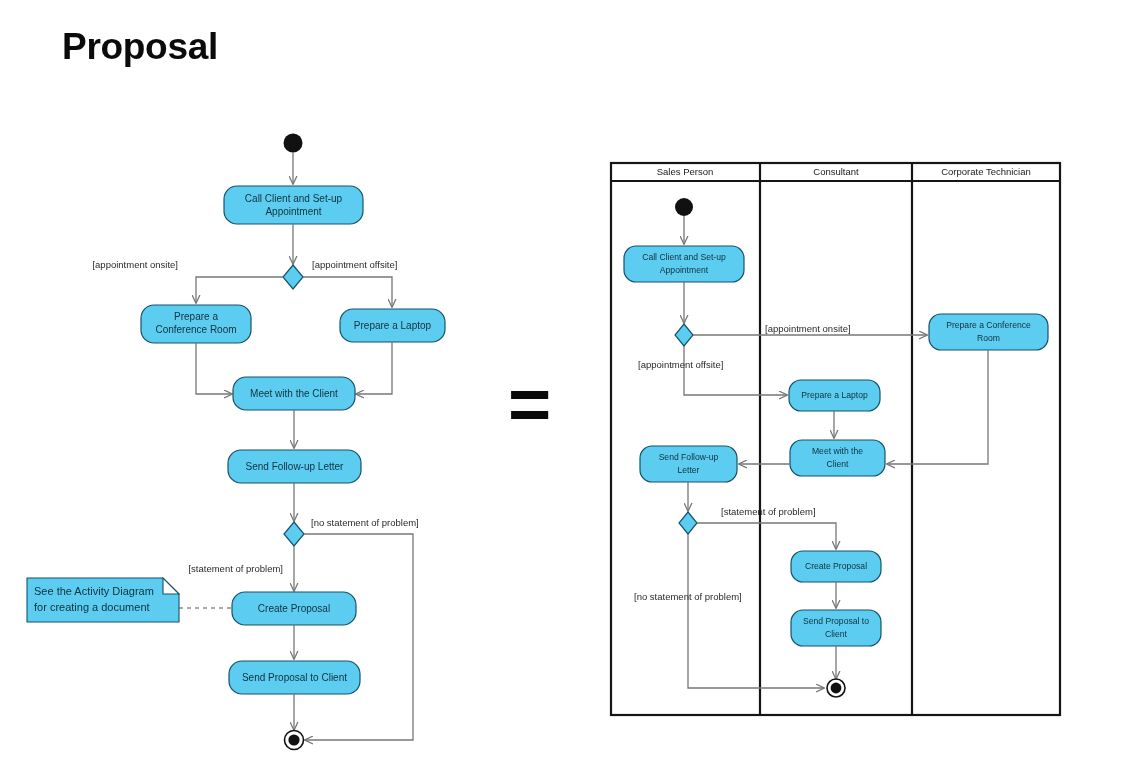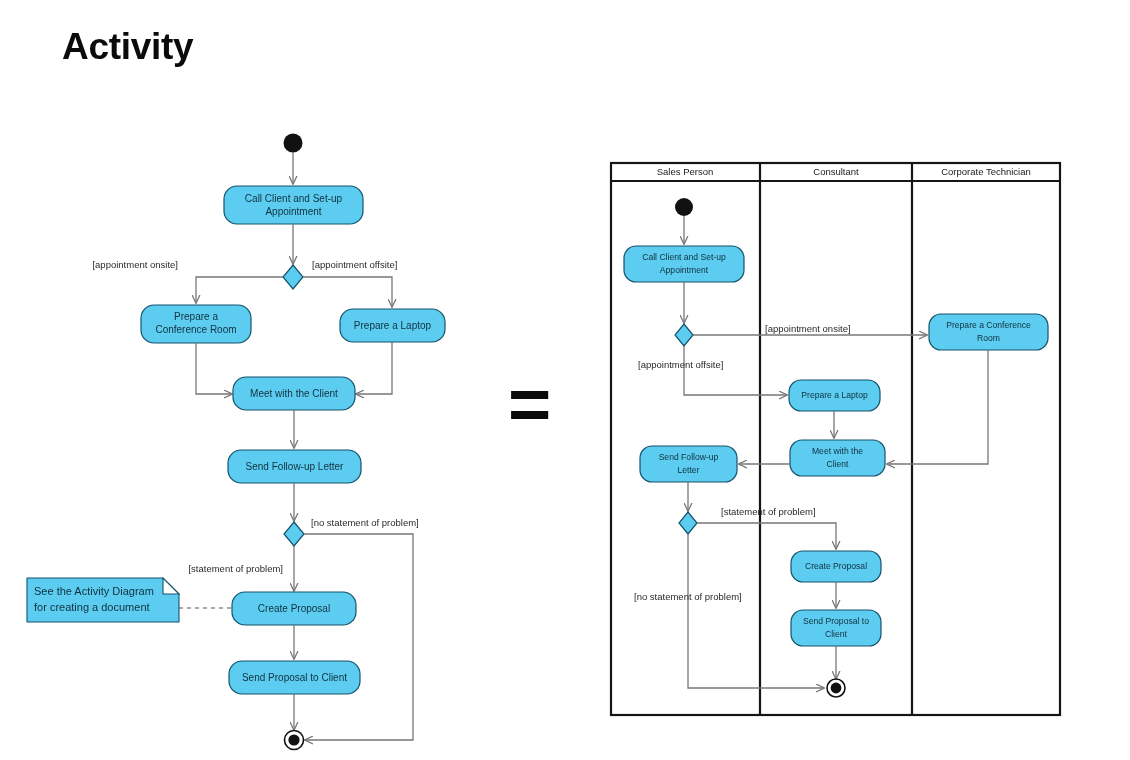--- a/index.html
+++ b/index.html
@@ -109,21 +109,21 @@
     font-family: "Liberation Sans", sans-serif;
     fill: #1a1a1a;
     font-size: 9.5px;
     text-anchor: middle;
     dominant-baseline: middle;
   }
 </style>
 </head>
 <body>
 
-<div id="page-title">Activity</div>
+<div id="page-title">Proposal</div>
 <div id="equals-sign">=</div>
 
 <svg class="diagram" id="plain-diagram" width="520" height="760">
   <defs>
     <marker id="ah" markerWidth="9" markerHeight="9" refX="8" refY="4.5" orient="auto" markerUnits="userSpaceOnUse">
       <path d="M0,0.6 L8.4,4.5 L0,8.4" fill="none" stroke="#777777" stroke-width="1.3"></path>
     </marker>
   </defs>
 
   <circle class="start-node" cx="293" cy="143" r="9.5"></circle>

